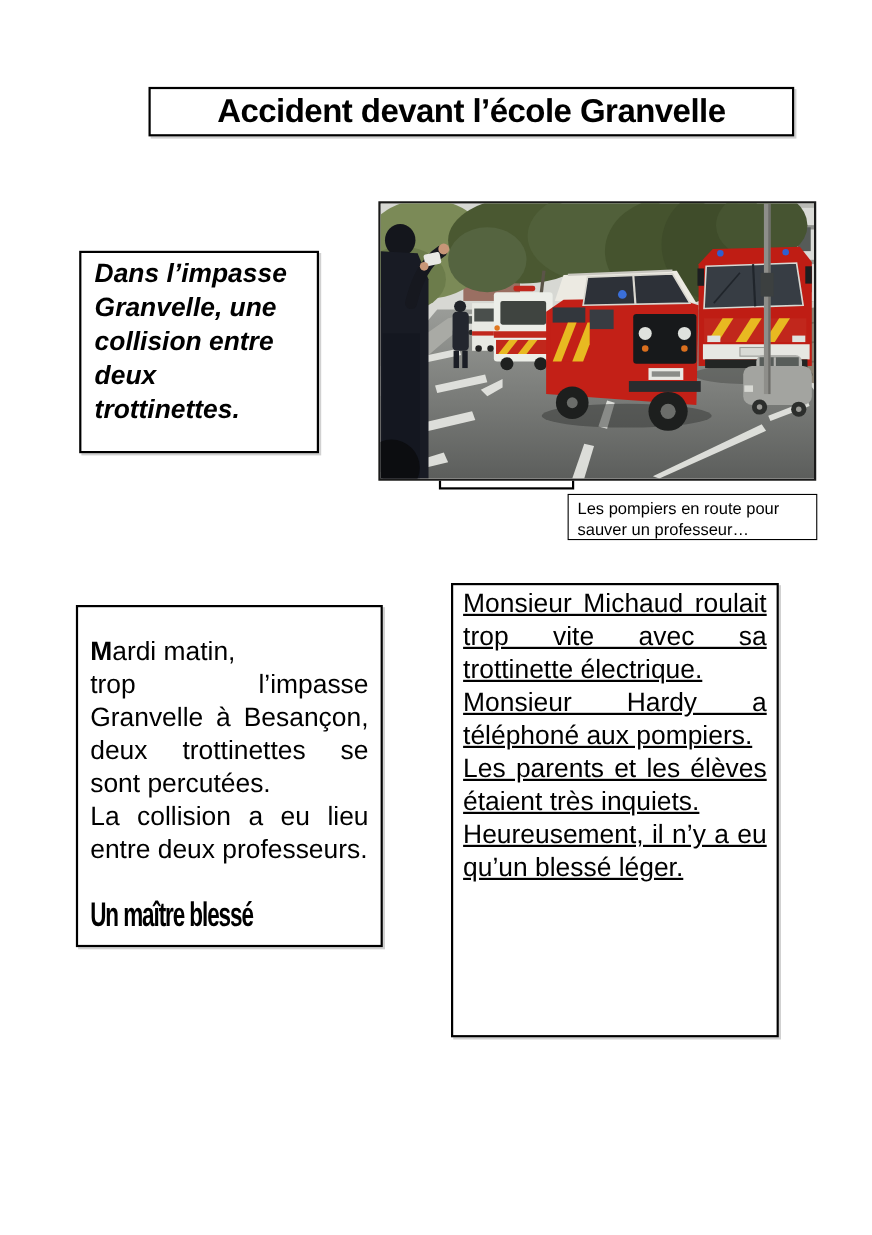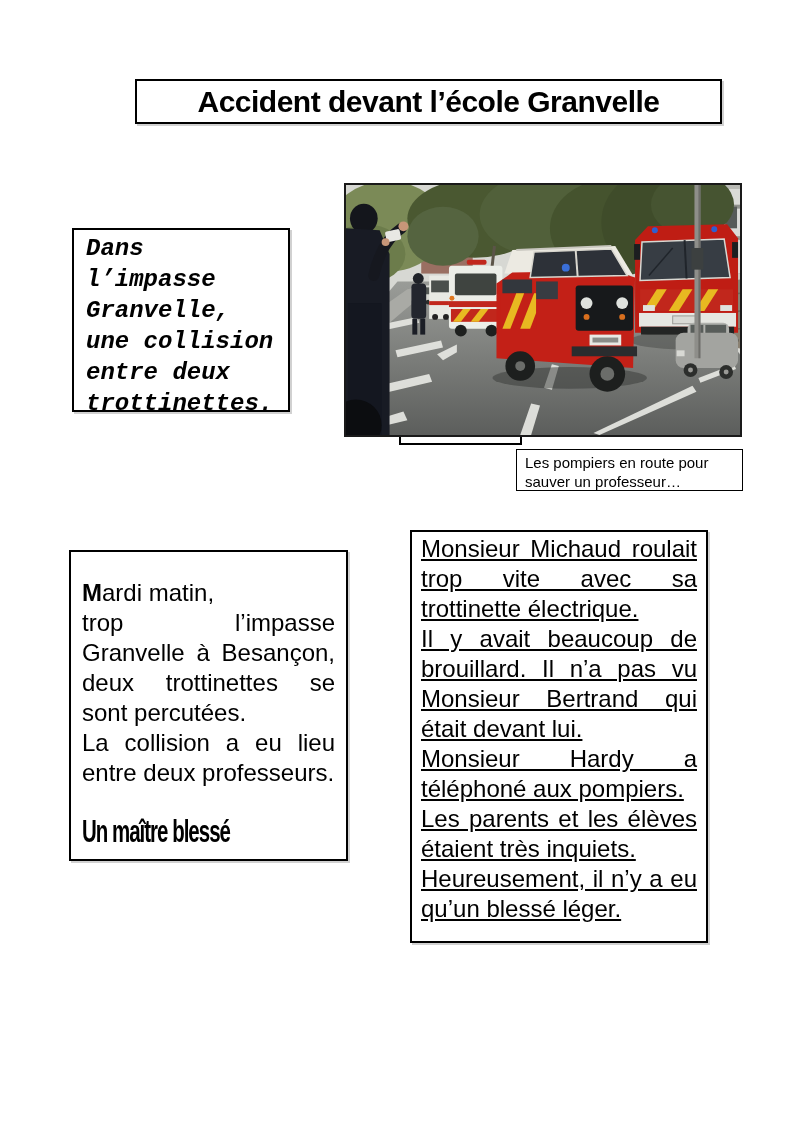--- a/index.html
+++ b/index.html
@@ -8,21 +8,21 @@
     font-family:"Liberation Sans",sans-serif;color:#000000;overflow:hidden;
   }
   .abs{position:absolute;box-sizing:border-box;}
   .frame{border:2px solid #000;background:#fff;}
   .soft-shadow{box-shadow:2px 2px 0 rgba(140,140,140,.4);}
   
   #title-box{left:135px;top:79px;width:587px;height:45px;display:flex;align-items:center;justify-content:center;}
   #title-box span{font-weight:bold;font-size:30px;letter-spacing:-0.5px;white-space:nowrap;}
   
   #intro-box{left:72px;top:228px;width:218px;height:184px;padding:3px 12px;}
-  #intro-box p{margin:0;font-weight:bold;font-style:italic;font-size:24px;line-height:31px;text-align:left;font-family:Liberation Mono, monospace;}
+  #intro-box p{margin:0;font-weight:bold;font-style:italic;font-size:24px;line-height:31px;text-align:left;}
   
   #photo{left:344px;top:183px;width:398px;height:254px;border:2px solid #1a1a1a;background:#d7d8d3;z-index:2;}
   #photo svg{display:block;width:100%;height:100%;}
   
   #empty-box{left:399px;top:420px;width:123px;height:25px;border:2px solid #000;background:#fff;z-index:1;}
   
   #caption-box{left:516px;top:449px;width:227px;height:42px;border:1.5px solid #000;background:#fff;padding:3px 8px;z-index:3;}
   #caption-box p{margin:0;font-size:15px;line-height:19px;}
   
   #article-left{left:41px;top:550px;width:279px;height:311px;padding:26px 11px 10px;margin-left:28px;}
@@ -239,20 +239,19 @@
 
   <div id="article-left" class="abs frame soft-shadow">
     <p><span class="initial">M</span><span>ardi matin,</span></p>
     <p>trop l’impasse Granvelle à Besançon, deux trottinettes se sont percutées.</p>
     <p>La collision a eu lieu entre deux professeurs.</p>
     <h2>Un maître blessé</h2>
   </div>
 
   <div id="article-right" class="abs frame soft-shadow">
     <p>Monsieur Michaud roulait trop vite avec sa trottinette électrique.</p>
-    <p>Il y avait beaucoup de brouillard. Il n’a pas vu Monsieur Bertrand qui était devant lui.</p>
     <p>Monsieur Hardy a téléphoné aux pompiers.</p>
     <p>Les parents et les élèves étaient très inquiets.</p>
     <p>Heureusement, il n’y a eu qu’un blessé léger.</p>
   </div>
 
 
 </div>
 
 </body></html>

